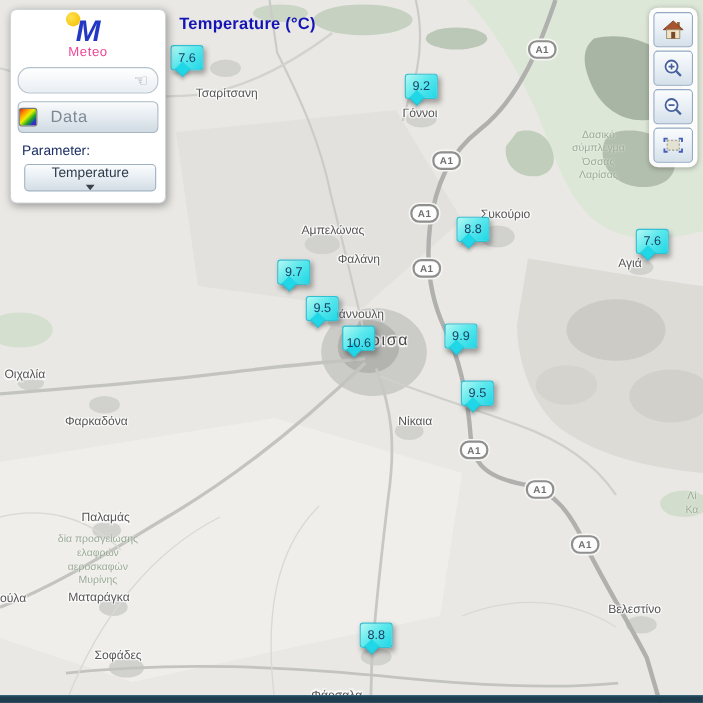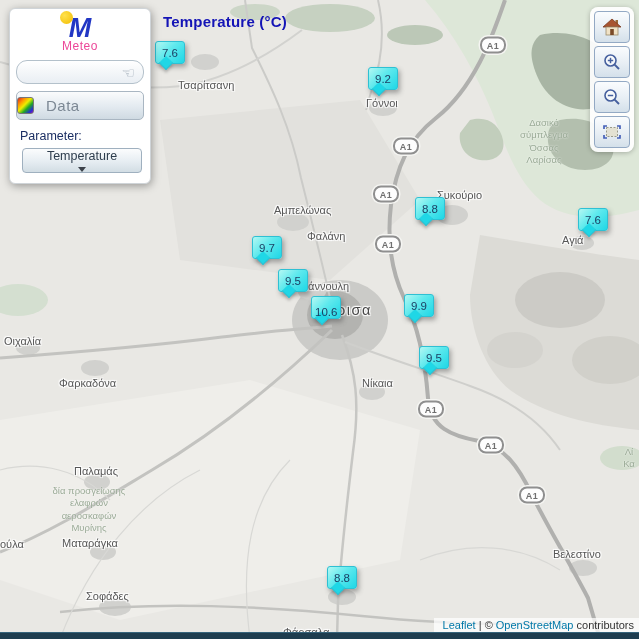--- a/index.html
+++ b/index.html
@@ -241,22 +241,15 @@
       <svg width="20" height="16" viewBox="0 0 20 16">
         <rect x="4.5" y="3.5" width="11" height="9" fill="#e3e1d2" stroke="#9a9a8a" stroke-width="1" stroke-dasharray="2,1.5"></rect>
         <path d="M2,5 V2 H5" fill="none" stroke="#4660b8" stroke-width="1.7"></path>
         <path d="M15,2 H18 V5" fill="none" stroke="#4660b8" stroke-width="1.7"></path>
         <path d="M18,11 V14 H15" fill="none" stroke="#4660b8" stroke-width="1.7"></path>
         <path d="M5,14 H2 V11" fill="none" stroke="#4660b8" stroke-width="1.7"></path>
       </svg>
     </div>
   </div>
 
-  <div id="attribution">
-    <a>Leaflet</a>
-    <span>|</span>
-    <span>©</span>
-    <a>OpenStreetMap</a>
-    <span>contributors</span>
-  </div>
   <div id="bottom-bar"></div>
 
 </div>
 
 </body></html>

